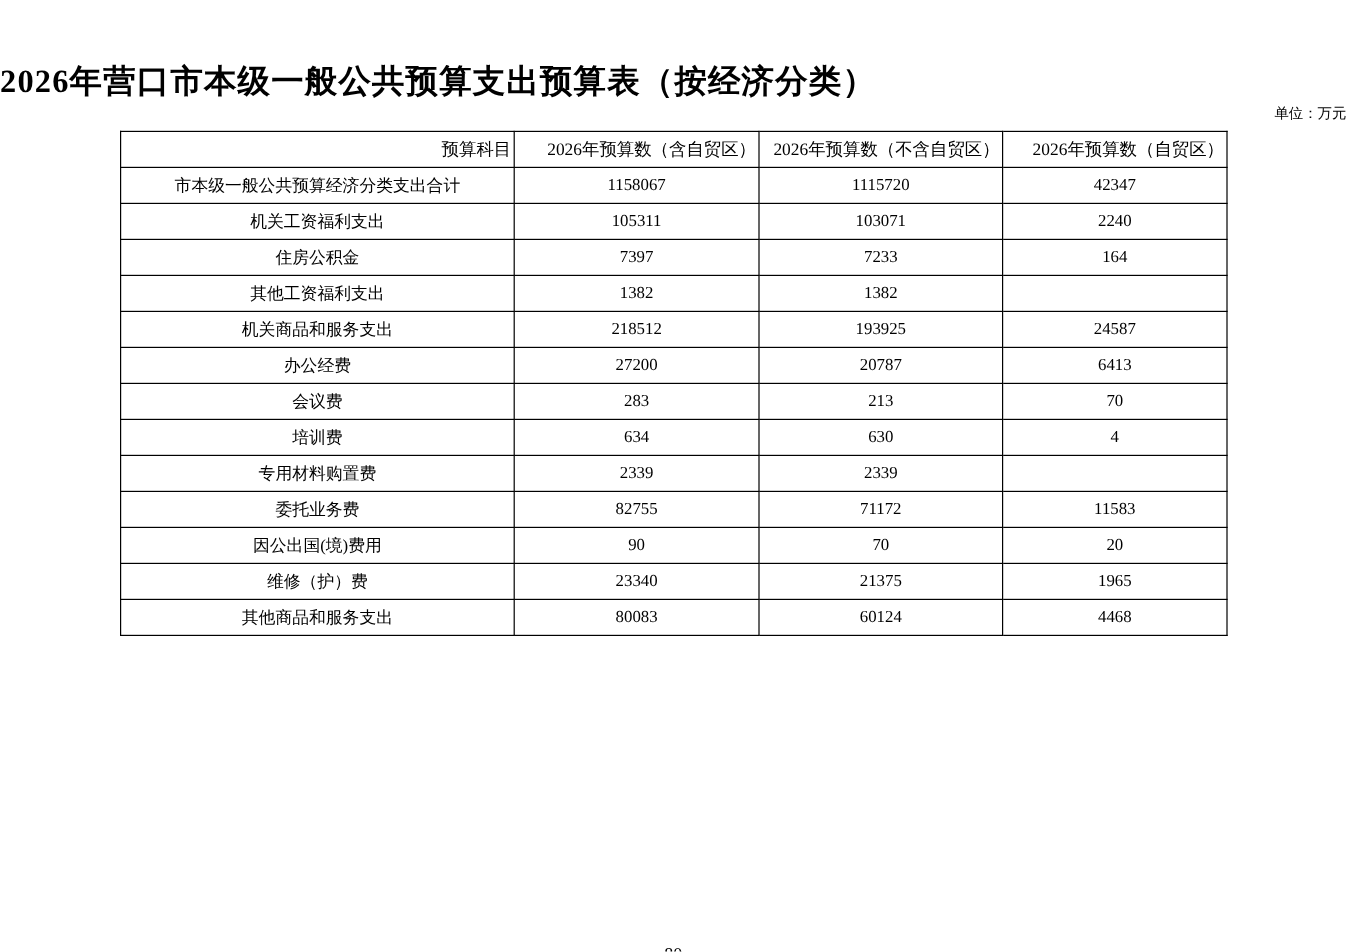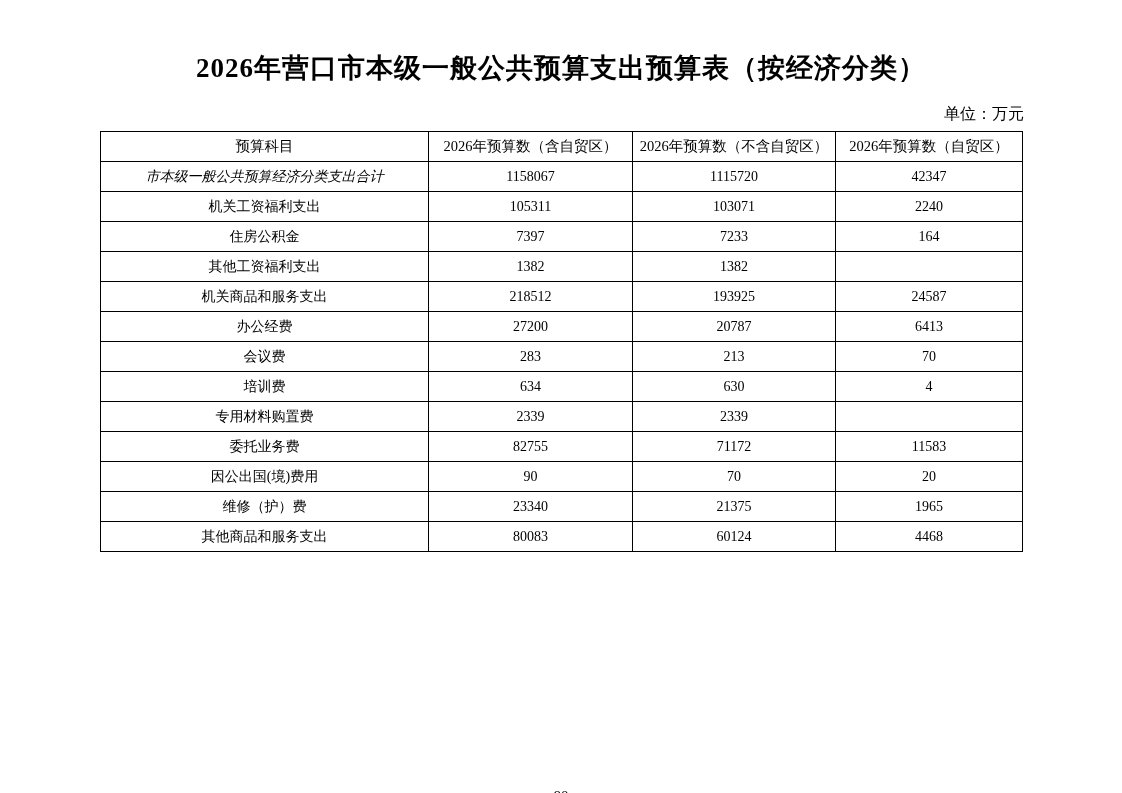--- a/index.html
+++ b/index.html
@@ -15,32 +15,29 @@
     position: relative;
     overflow: hidden;
   }
   .page {
     width: 1122px;
     height: 793px;
     position: relative;
     box-sizing: border-box;
   }
   .doc-title {
-    text-align: center;
     font-size: 27px;
     font-weight: bold;
     letter-spacing: 1px;
     margin-top: 50px;
     font-family: "Liberation Serif", "DejaVu Serif", serif;
   }
   .unit-line {
     text-align: right;
-    font-size: 16px;
-    margin-top: 18px;
-    padding-right: 98px;
+    font-size: 12px;
   }
   .table-wrap {
     margin-top: 6px;
     padding-left: 100px;
     padding-right: 100px;
   }
   table.budget {
     border-collapse: collapse;
     width: 922px;
     table-layout: fixed;
@@ -50,30 +47,31 @@
     height: 30px;
     font-size: 14px;
     font-weight: normal;
     text-align: center;
     vertical-align: middle;
     padding: 0 2px;
     box-sizing: border-box;
   }
   table.budget thead td {
     font-size: 14.5px;
+    text-align: right;
   }
   col.c0 { width: 328px; }
   col.c1 { width: 204px; }
   col.c2 { width: 203px; }
   col.c3 { width: 187px; }
 
   td.label {
     text-align: left;
   }
-  .lv0 { padding-left: 8px; font-weight: bold; font-size: 15px; font-style: italic; }
+  .lv0 { padding-left: 8px; font-weight: bold; font-size: 15px; }
   .lv1 { padding-left: 16px; font-weight: bold; font-size: 15px; }
   .lv2 { padding-left: 40px; font-weight: normal; font-size: 15px; }
   .bold { font-weight: bold; }
   .page-number {
     position: absolute;
     bottom: 38px;
     left: 0;
     width: 100%;
     text-align: center;
     font-size: 15px;

